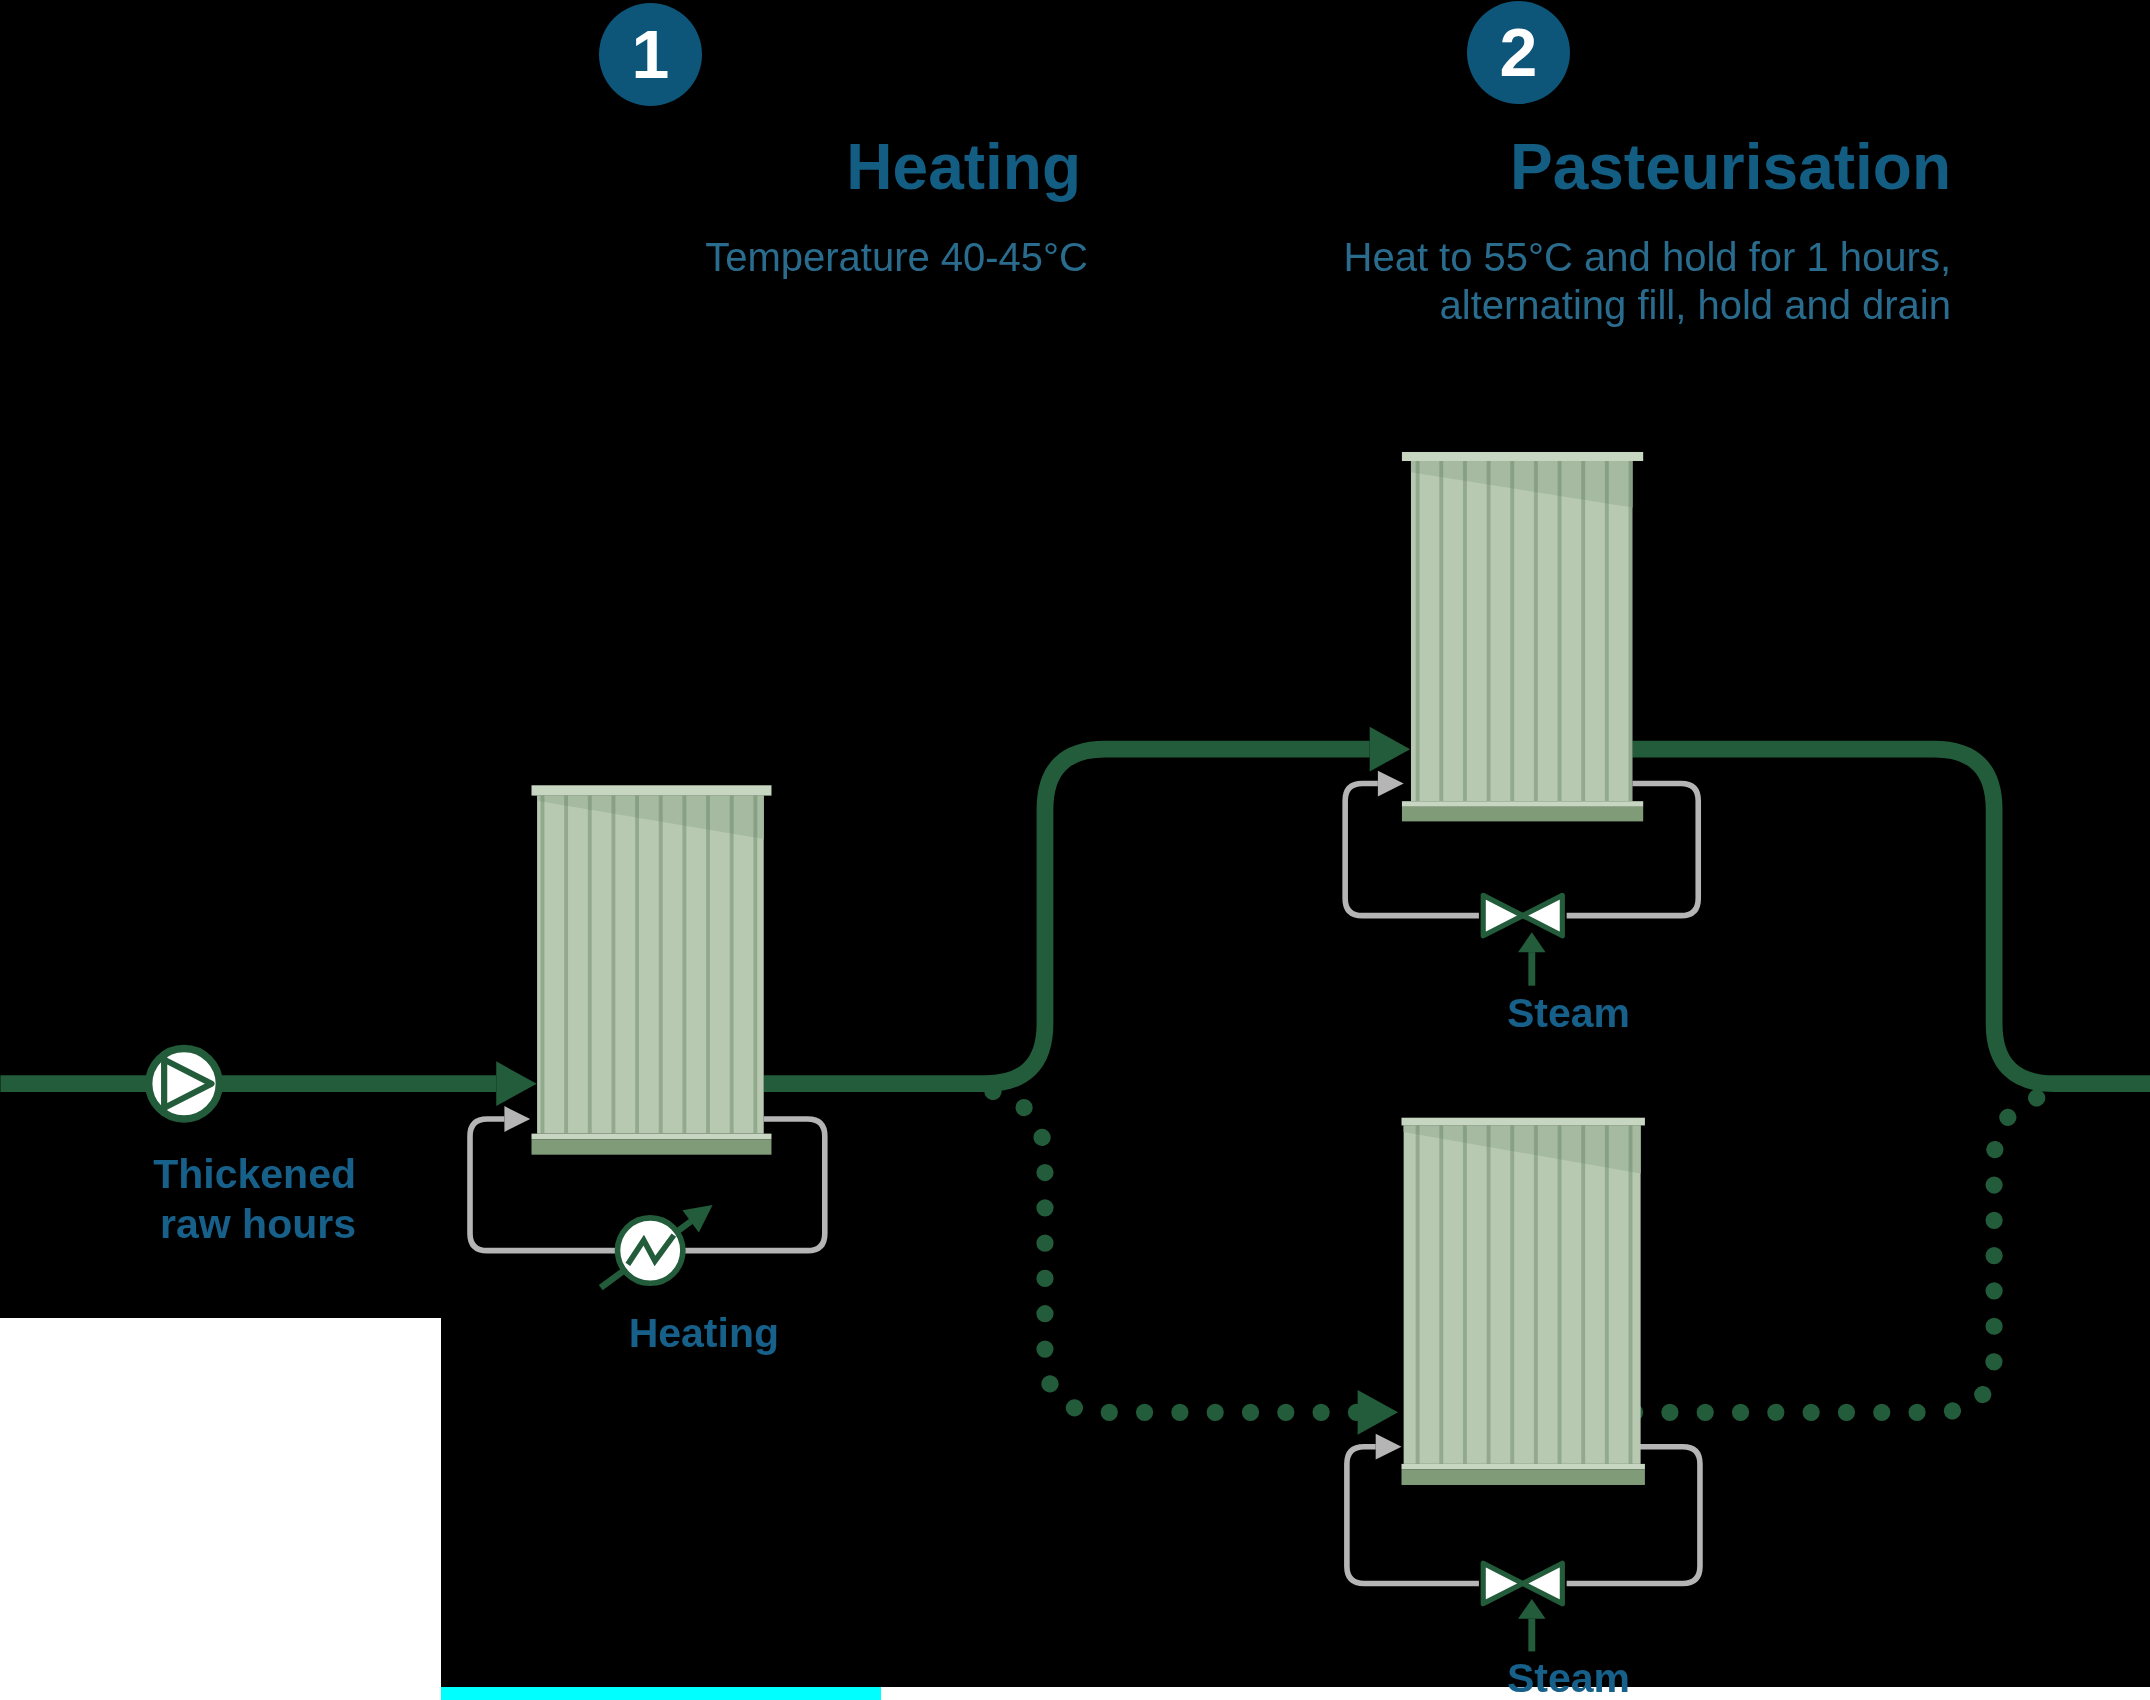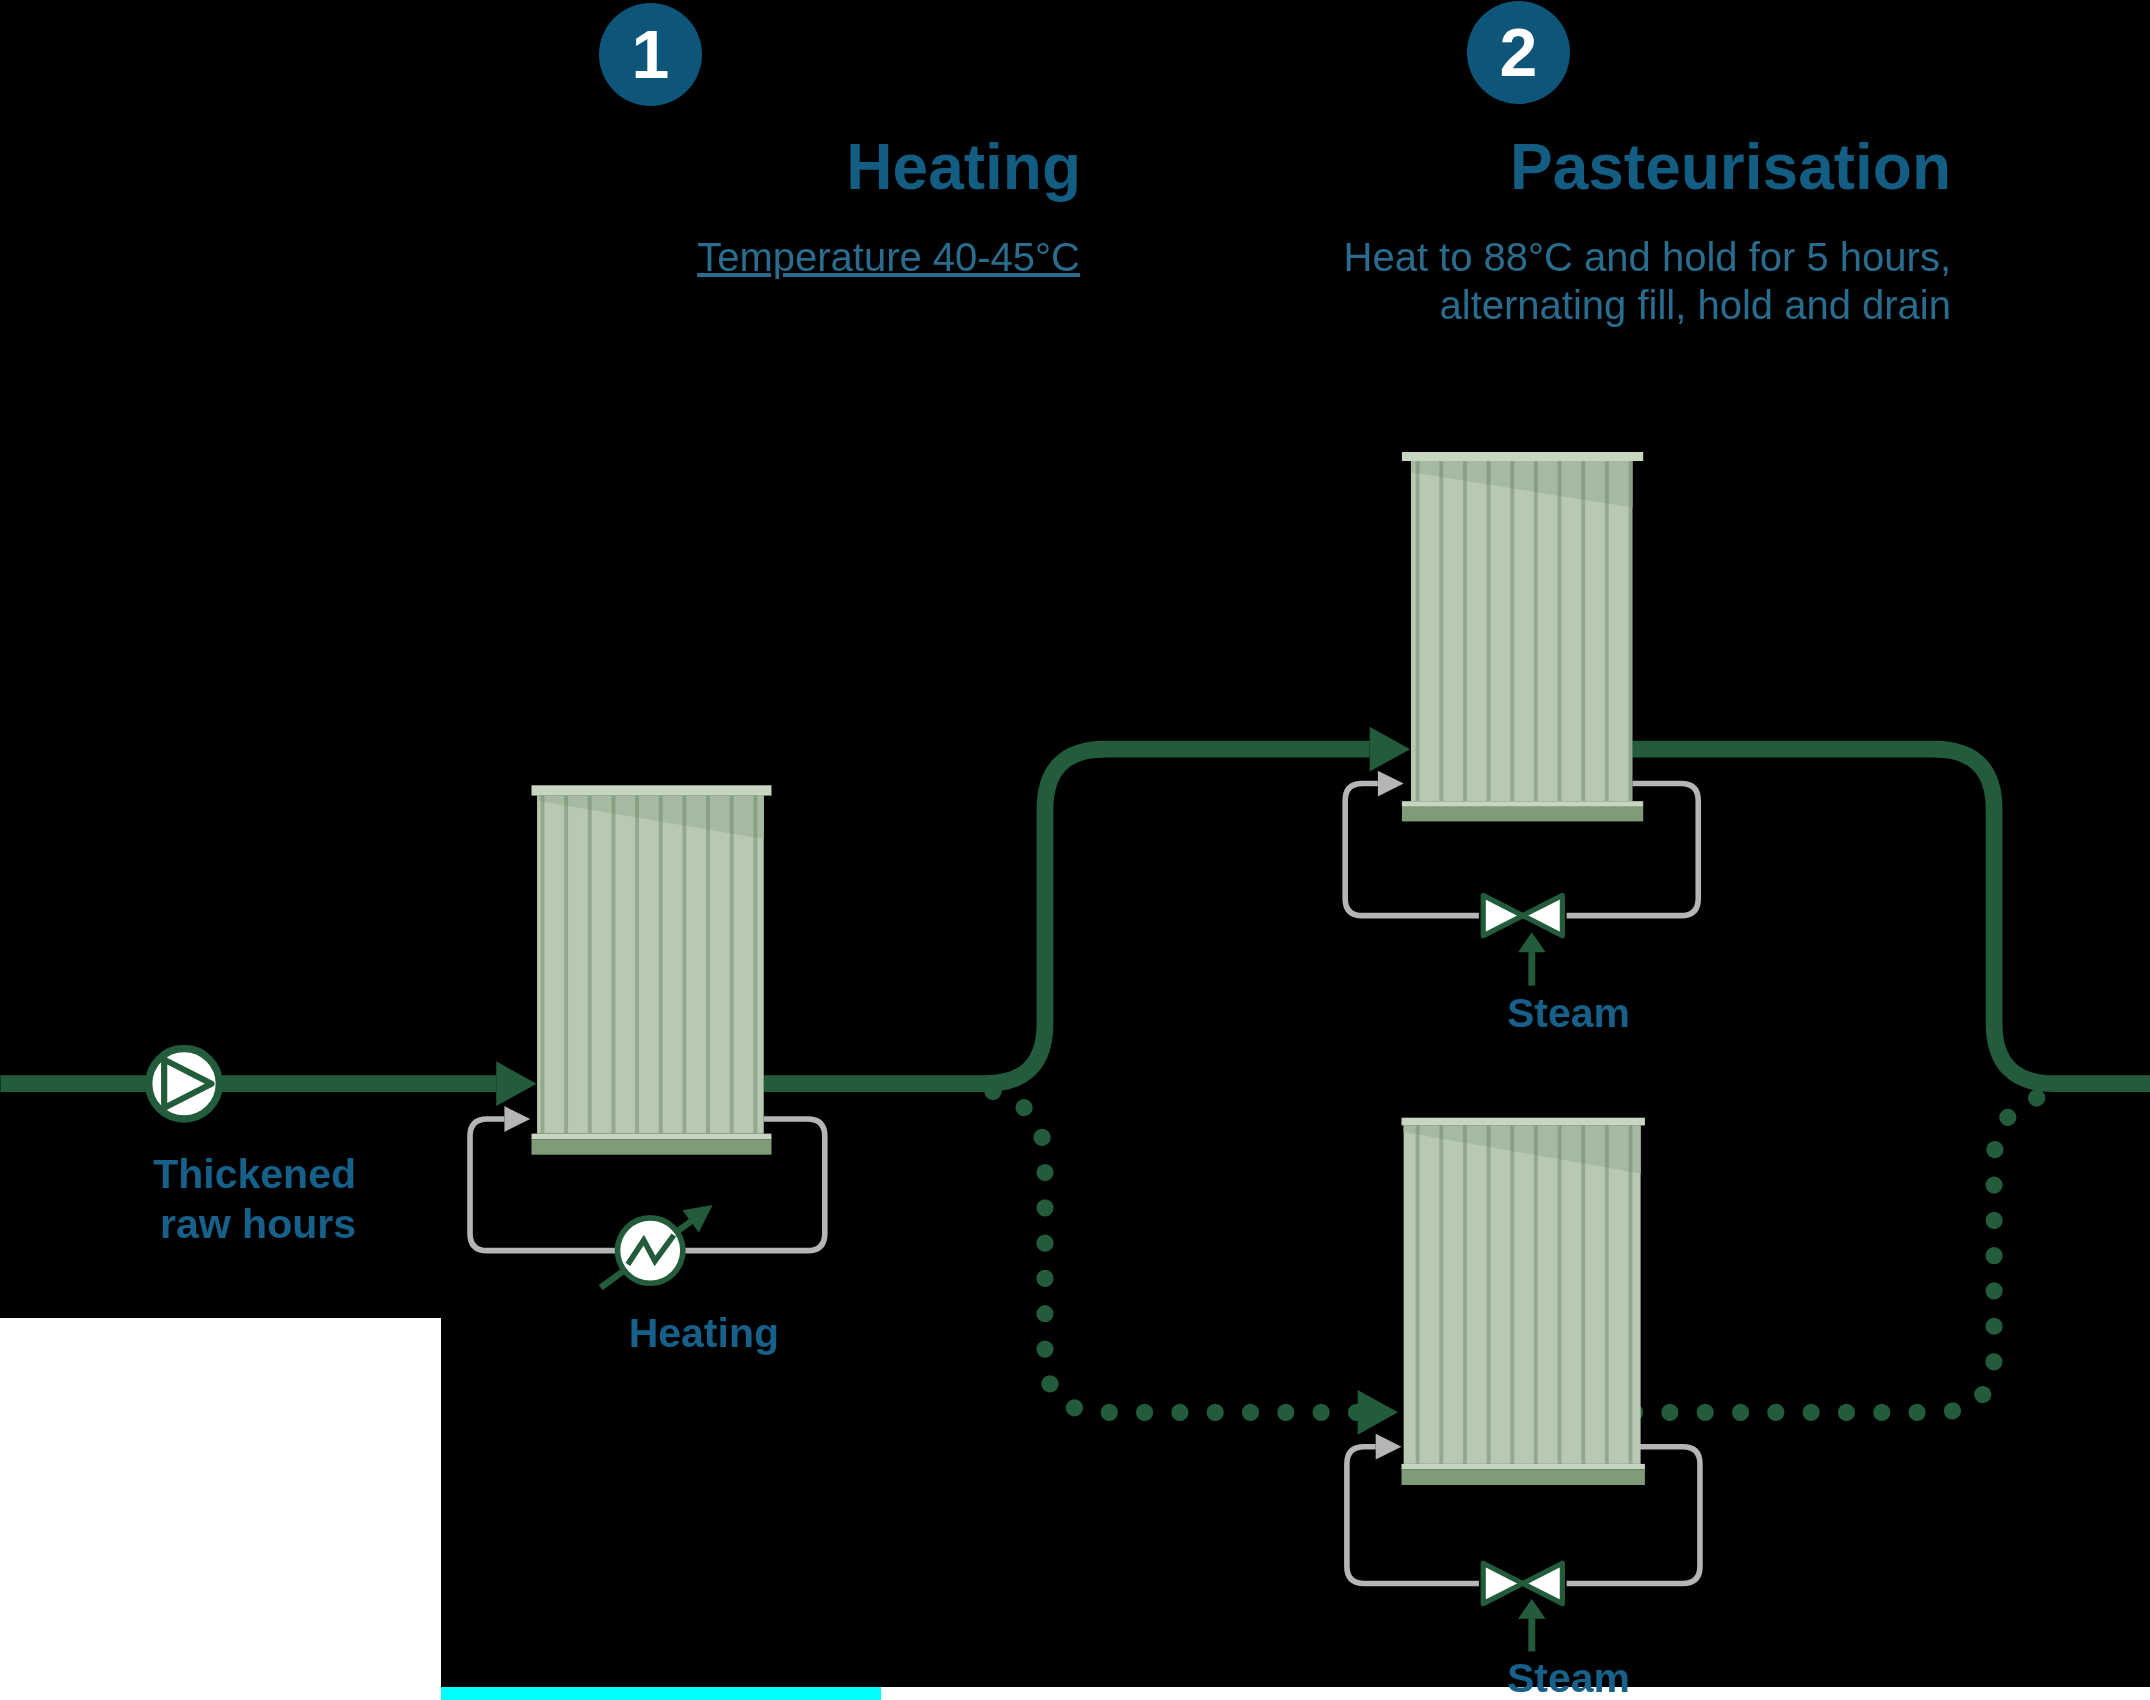--- a/index.html
+++ b/index.html
@@ -172,22 +172,22 @@
     </g>
   </svg>
 
   <div class="badge" style="left:599px;top:2.6px;">1</div>
   <div class="badge" style="left:1467px;top:0.9px;">2</div>
 
   <div class="txt step-title" style="left:221px;top:134px;">Heating</div>
   <div class="txt step-title" style="left:1091px;top:134px;">Pasteurisation</div>
   <div class="txt step-title" style="left:2116px;top:134px;">Hydrolysis</div>
 
-  <div class="txt step-sub" style="left:220px;top:233px;text-decoration:underline;">Temperature 40-45°C</div>
-  <div class="txt step-sub" style="left:1091px;top:233px;">Heat to 88°C and hold for 5 hours,
+  <div class="txt step-sub" style="left:228px;top:233px;">Temperature 40-45°C</div>
+  <div class="txt step-sub" style="left:1091px;top:233px;">Heat to 55°C and hold for 1 hours,
 alternating fill, hold and drain</div>
   <div class="txt step-sub" style="left:2116px;top:233px;">Temperature 42°C 1-2 days HRT,
 variable level to optimise performance</div>
 
   <div class="txt flow-label" style="left:12px;top:1149px;width:344px;">Thickened
 raw hours</div>
   <div class="txt flow-label" style="left:521px;top:1308px;width:258px;">Heating</div>
   <div class="txt flow-label" style="left:1415px;top:988px;width:215px;">Steam</div>
   <div class="txt flow-label" style="left:1415px;top:1653px;width:215px;">Steam</div>
 

